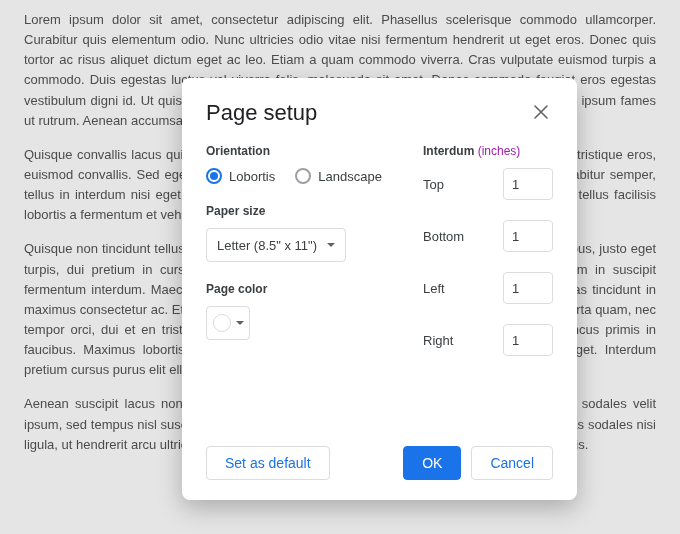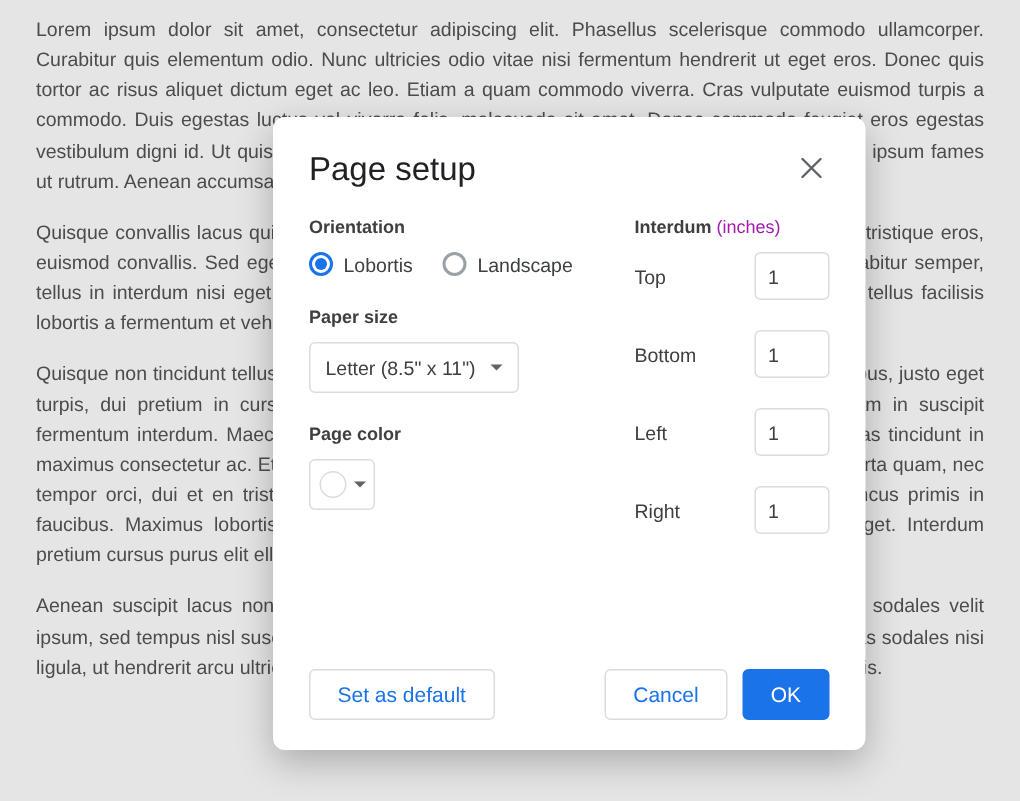--- a/index.html
+++ b/index.html
@@ -269,17 +269,17 @@
       </div>
       <div class="margin-row">
         <span class="margin-label">Right</span>
         <input class="margin-input" value="1" style="">
       </div>
     </div>
   </div>
 
   <div class="footer">
     <div class="btn btn-outline footer-left">Set as default</div>
+    <div class="btn btn-primary">OK</div>
     <div class="btn btn-outline">Cancel</div>
-    <div class="btn btn-primary">OK</div>
   </div>
 
 </div>
 
 </body></html>

